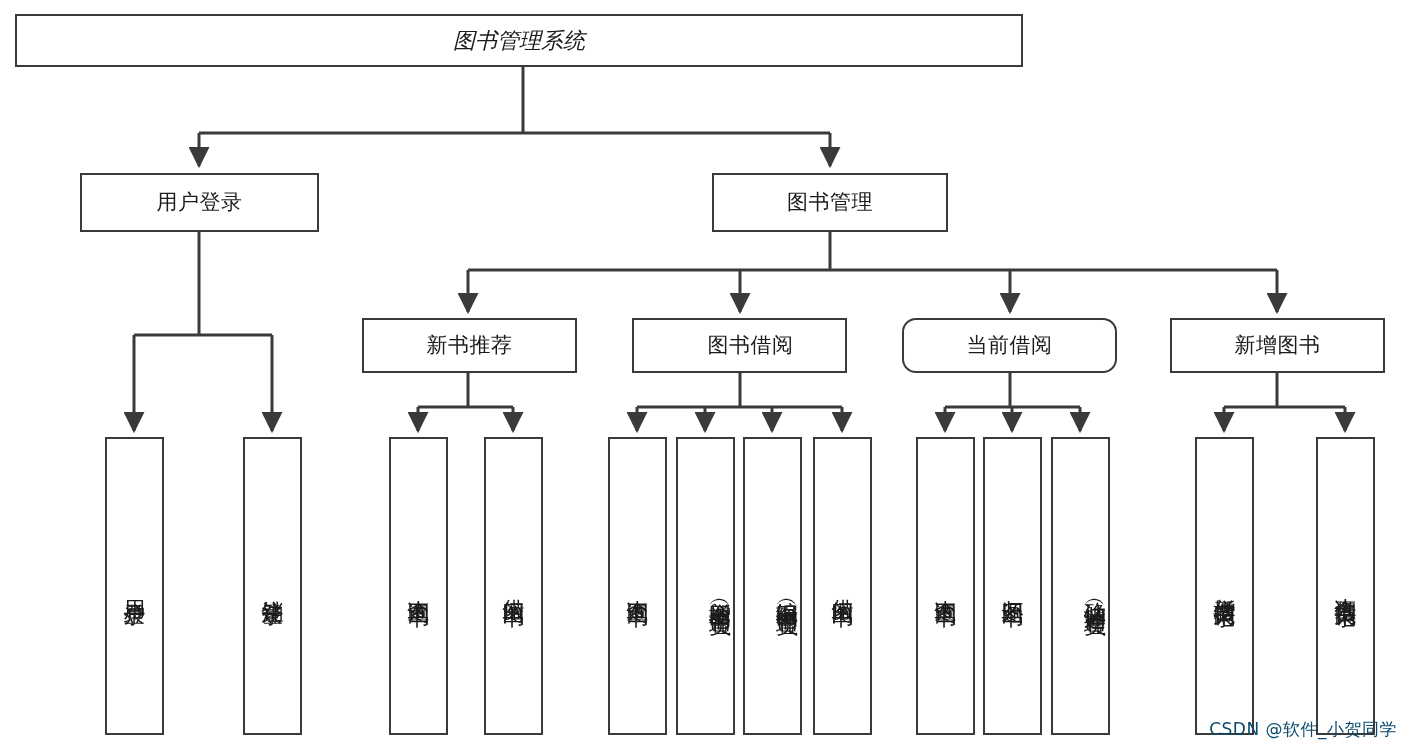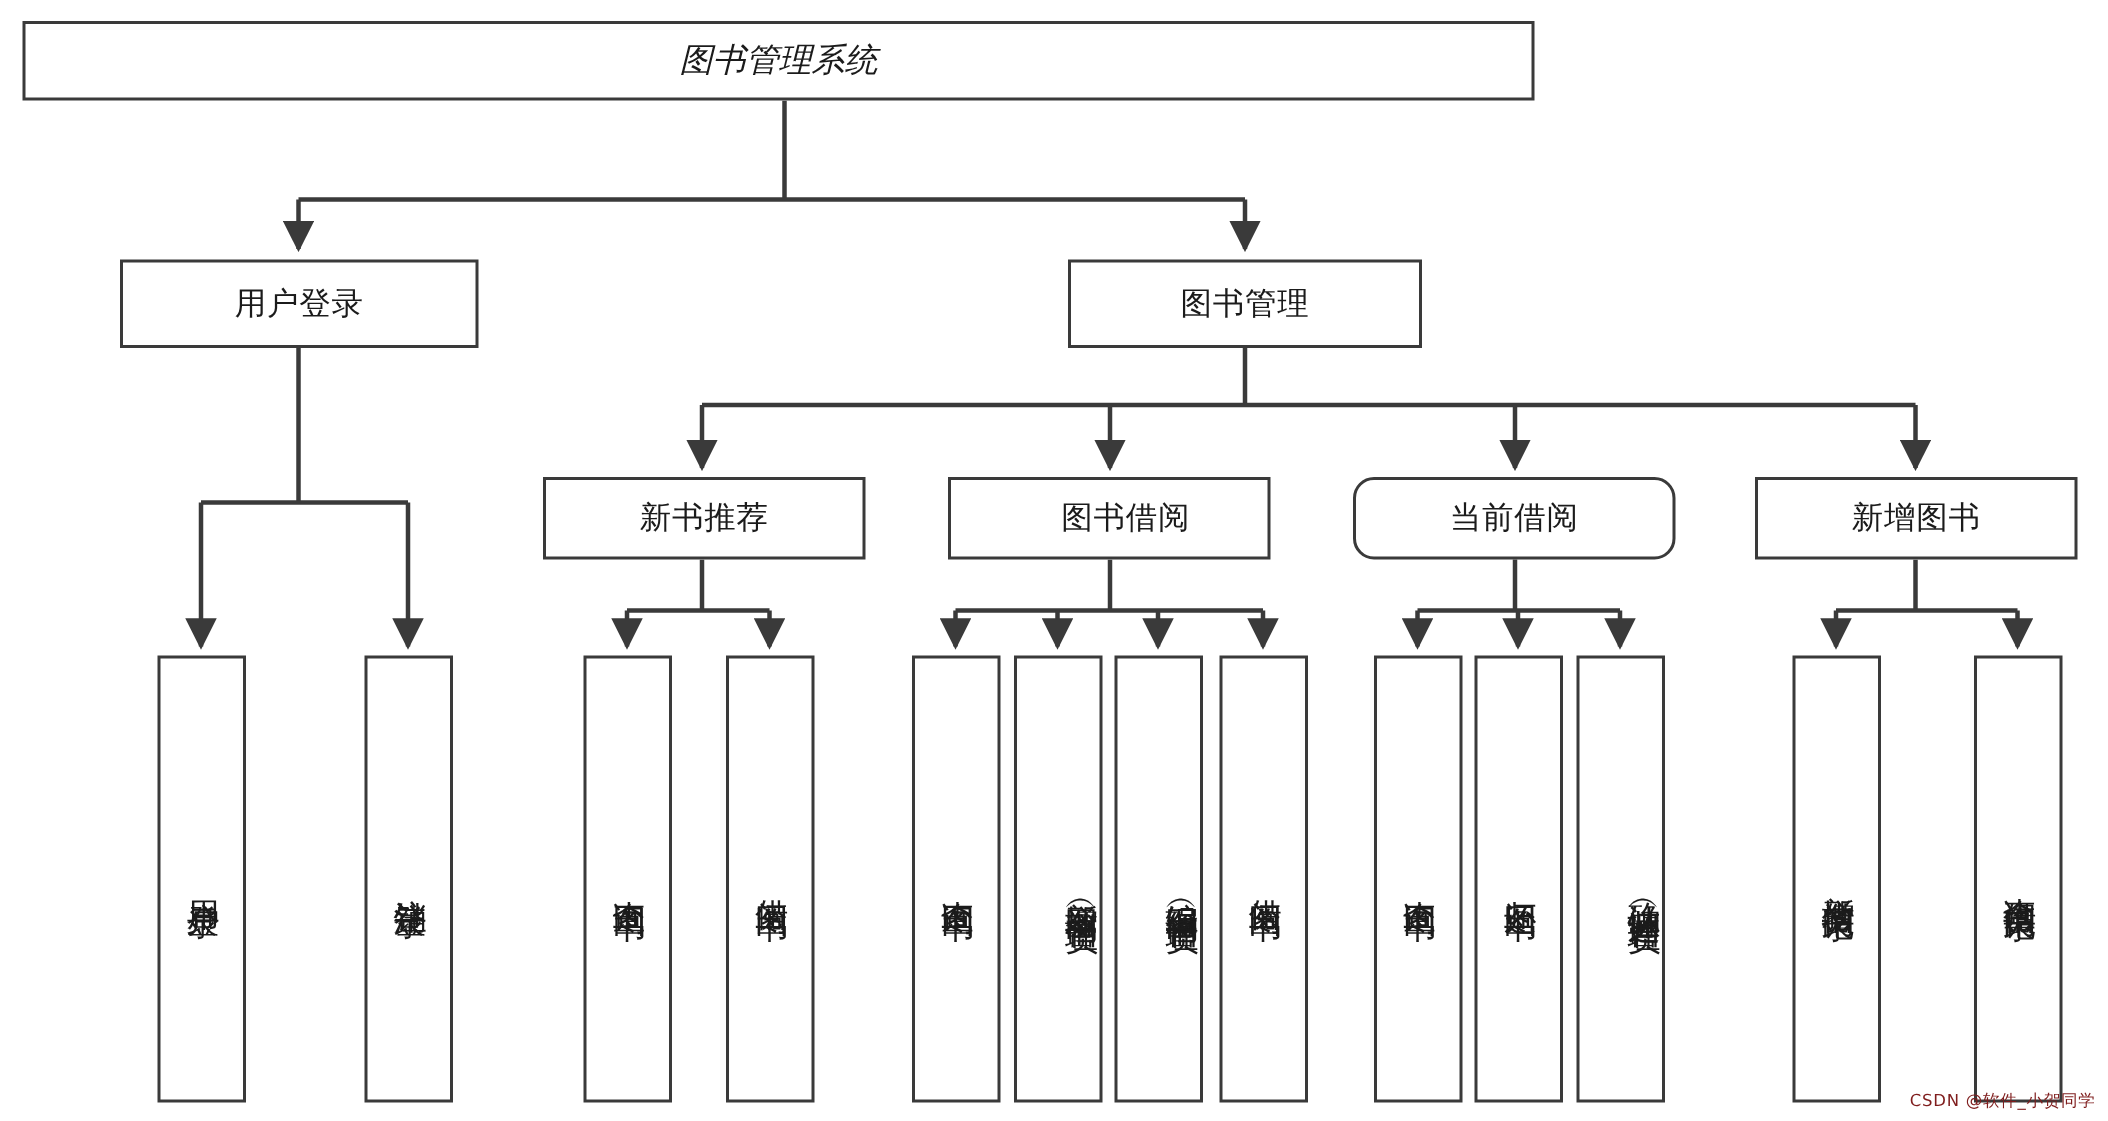--- a/index.html
+++ b/index.html
@@ -59,22 +59,22 @@
   }
   .vlabel {
     writing-mode: vertical-rl;
     text-orientation: upright;
     display: block;
   }
   #watermark {
     position: absolute;
     right: 8px;
     bottom: 6px;
-    font-size: 11px;
-    color: #7f1d1d;
+    font-size: 17px;
+    color: #0c4a6e;
     letter-spacing: 0.5px;
     white-space: nowrap;
     pointer-events: none;
   }
 </style>
 </head>
 <body>
 
 <div id="diagram-root">
 

